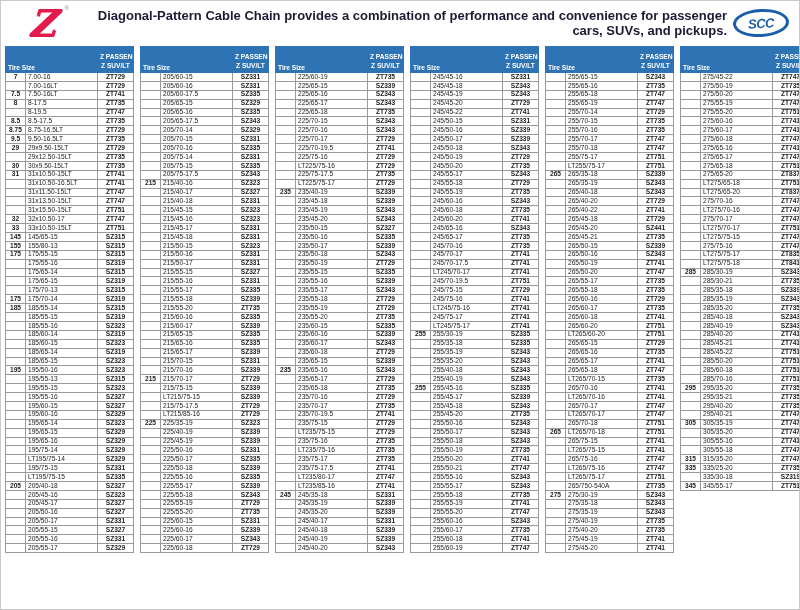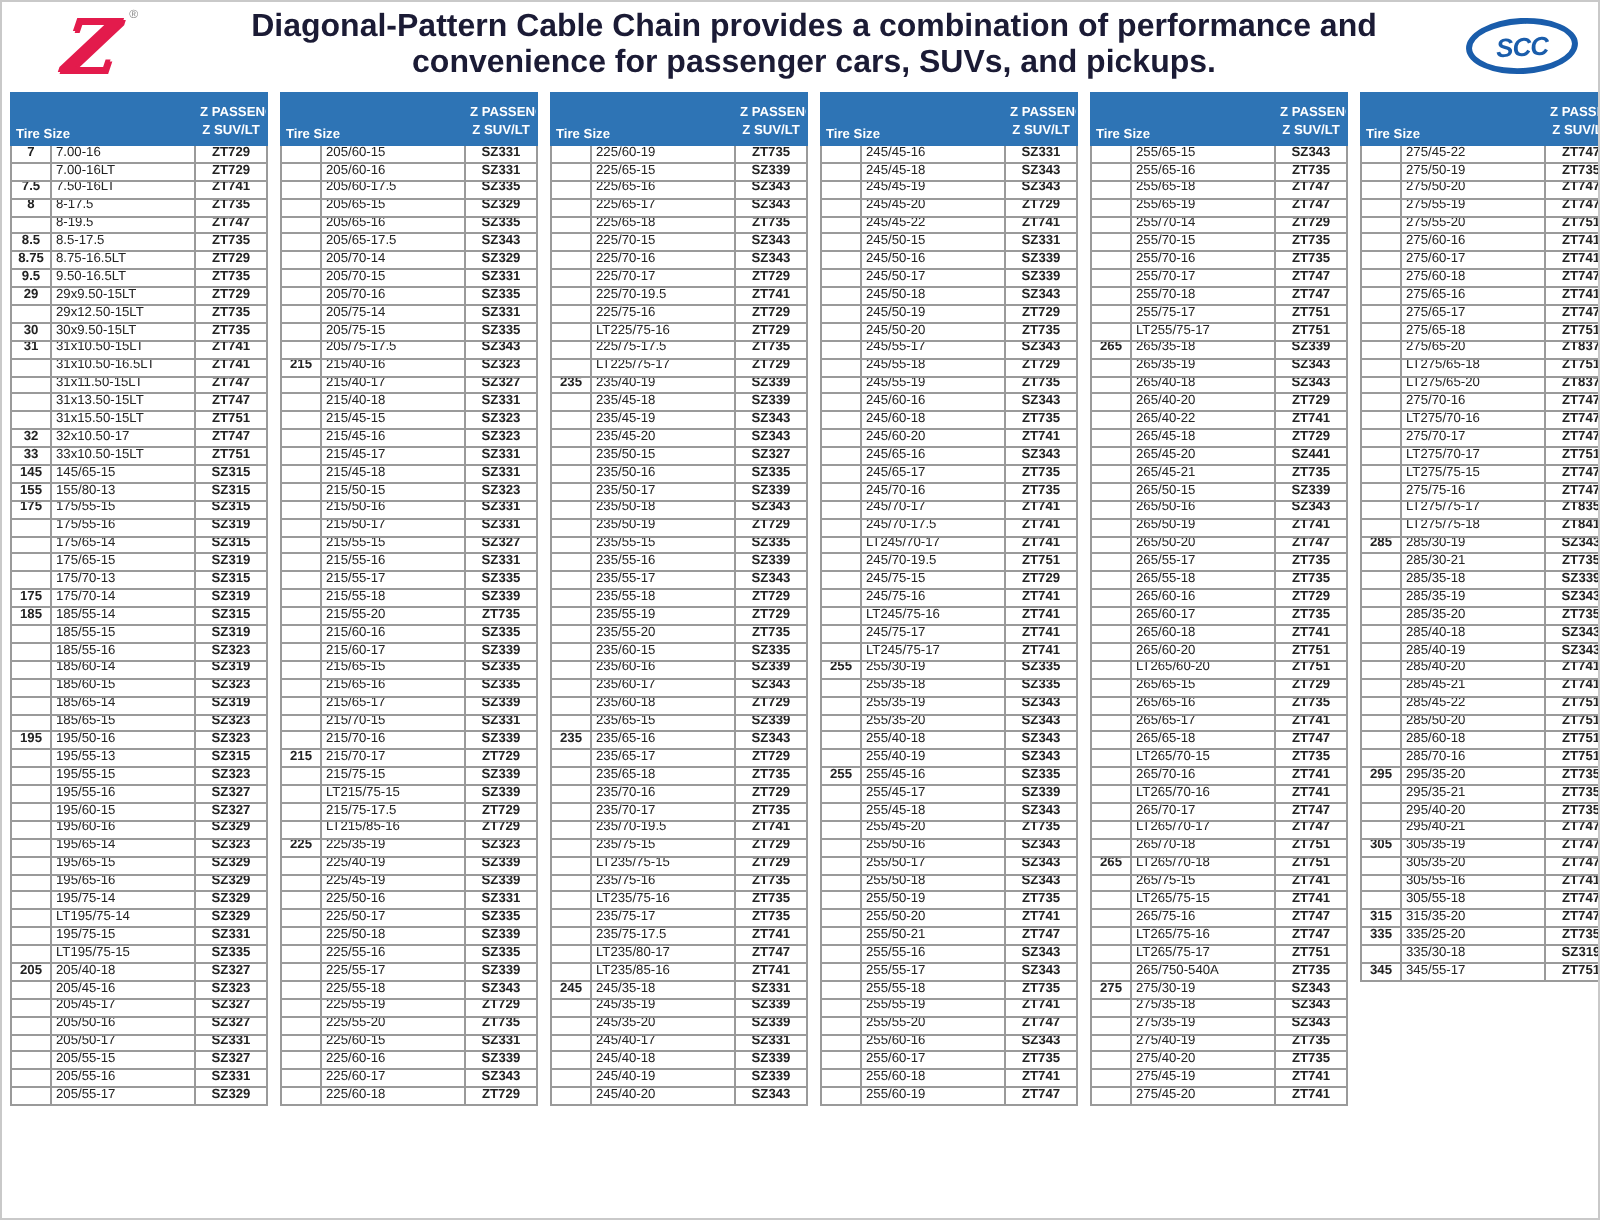--- a/index.html
+++ b/index.html
@@ -5,21 +5,21 @@
   html,body{margin:0;padding:0;background:#e9e9e9;}
   .page{width:800px;height:610px;background:#fff;font-family:"Liberation Sans",sans-serif;
         box-sizing:border-box;border:1px solid #c9c9c9;overflow:hidden;}
   
   .banner{height:44px;display:flex;align-items:center;box-sizing:border-box;padding:0 10px;}
   .zlogo{width:70px;text-align:center;position:relative;flex:0 0 auto;}
   .zlogo .zglyph{font-family:"DejaVu Serif",serif;font-style:italic;font-weight:bold;
         font-size:37px;line-height:40px;color:var(--logo-red,#E31B4C);
         transform:skewX(-8deg);display:inline-block;text-shadow:1px 1px 0 var(--logo-red,#E31B4C);}
   .zlogo .reg{position:absolute;top:2px;right:12px;font-size:6px;color:#888;}
-  .btitle{flex:1;text-align:center;font-weight:bold;font-size:16px;color:#1b1b35;padding:0 6px;}
+  .btitle{flex:1;text-align:right;font-weight:bold;font-size:13px;color:#1b1b35;padding:0 6px;}
   .scclogo{flex:0 0 auto;width:56px;height:28px;border:3px solid var(--brand-blue,#1A5DAB);
         border-radius:50%;display:flex;align-items:center;justify-content:center;
         box-sizing:border-box;transform:rotate(-3deg);}
   .scclogo span{font-style:italic;font-weight:bold;font-size:13px;letter-spacing:-.5px;
         color:var(--brand-blue,#1A5DAB);}
   
   .tables{display:flex;gap:6px;padding:1px 4px 0 4px;align-items:flex-start;}
   table.chart{border-collapse:collapse;width:128px;table-layout:fixed;flex:0 0 auto;}
   table.chart th,table.chart td{border:1px solid #9a9a9a;overflow:hidden;white-space:nowrap;box-sizing:border-box;}
   table.chart thead th{background:var(--header-bg,#2E74B5);color:#fff;font-size:6.6px;

